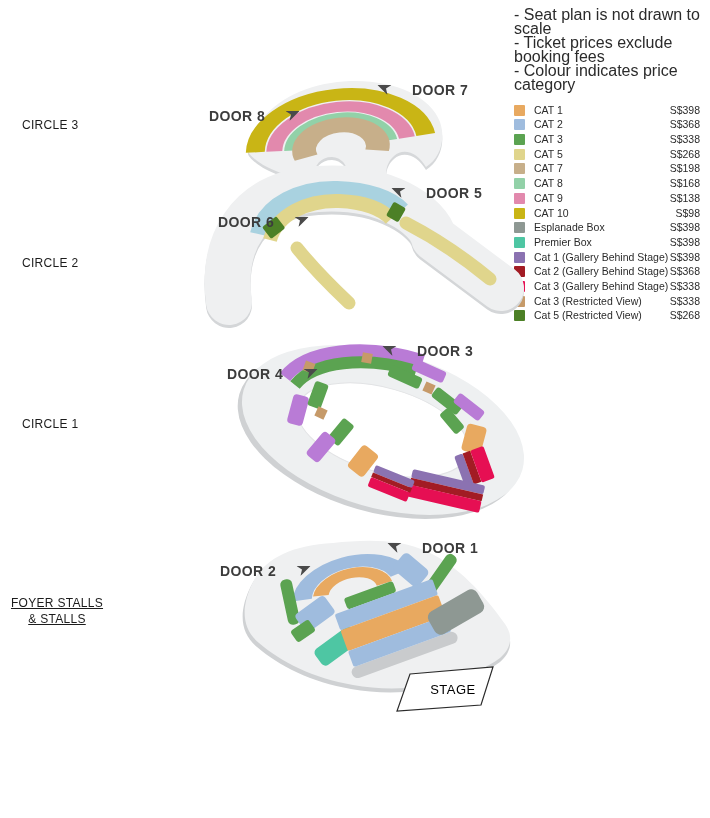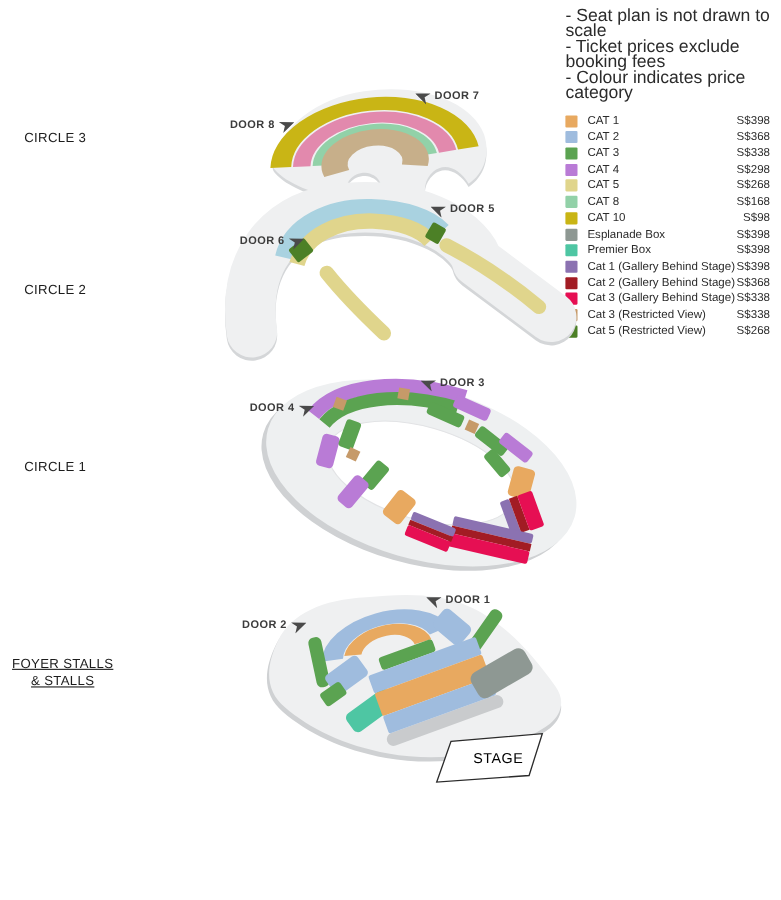--- a/index.html
+++ b/index.html
@@ -2,22 +2,22 @@
 <html><head>
 <meta charset="utf-8">
 <style>
   html,body{margin:0;padding:0;background:#ffffff;}
   body{width:710px;height:818px;position:relative;overflow:hidden;
        font-family:"Liberation Sans", sans-serif;color:#222;}
   
   .area-label{position:absolute;font-size:12px;color:#1c1c1c;letter-spacing:.3px;}
   .foyer{width:106px;text-align:center;line-height:16px;text-decoration:underline;}
   
-  .door{position:absolute;display:flex;align-items:flex-end;gap:5px;
-        font-size:10px;font-weight:bold;color:#3c3c3c;letter-spacing:.4px;white-space:nowrap;}
+  .door{position:absolute;display:flex;align-items:flex-start;gap:22px;
+        font-size:14px;font-weight:bold;color:#3c3c3c;letter-spacing:.4px;white-space:nowrap;}
   .door .arr{display:inline-block;line-height:0;}
   .arr svg{display:block;}
   .arr.l svg{transform:rotate(22deg);}
   .arr.r svg{transform:scaleX(-1) rotate(22deg);}
   
   #legend{position:absolute;left:514px;top:8px;width:186px;}
   .note{font-size:16px;line-height:14px;color:#2b2b2b;}
   .lrows{margin-top:9px;}
   .lrow{display:flex;align-items:flex-end;height:14.7px;}
   .sw{width:11px;height:11px;border-radius:1px;margin-right:9px;flex:0 0 auto;}
@@ -46,33 +46,38 @@
         <span class="sw" style="background: rgb(159, 188, 222);"></span>
         <span class="ll">CAT 2</span>
         <span class="lp">S$368</span>
       </div>
     <div class="lrow">
         <span class="sw" style="background: rgb(91, 163, 81);"></span>
         <span class="ll">CAT 3</span>
         <span class="lp">S$338</span>
       </div>
     <div class="lrow">
-        <span class="sw" style="background: rgb(185, 123, 214);"></span>
-        <span class="ll">CAT 4</span>
-        <span class="lp">S$298</span>
-      </div>
-    <div class="lrow">
         <span class="sw" style="background: rgb(224, 213, 140);"></span>
         <span class="ll">CAT 5</span>
         <span class="lp">S$268</span>
       </div>
     <div class="lrow">
+        <span class="sw" style="background: rgb(199, 175, 138);"></span>
+        <span class="ll">CAT 7</span>
+        <span class="lp">S$198</span>
+      </div>
+    <div class="lrow">
         <span class="sw" style="background: rgb(146, 209, 168);"></span>
         <span class="ll">CAT 8</span>
         <span class="lp">S$168</span>
+      </div>
+    <div class="lrow">
+        <span class="sw" style="background: rgb(226, 137, 173);"></span>
+        <span class="ll">CAT 9</span>
+        <span class="lp">S$138</span>
       </div>
     <div class="lrow">
         <span class="sw" style="background: rgb(201, 181, 21);"></span>
         <span class="ll">CAT 10</span>
         <span class="lp">S$98</span>
       </div>
     <div class="lrow">
         <span class="sw" style="background: rgb(142, 152, 147);"></span>
         <span class="ll">Esplanade Box</span>
         <span class="lp">S$398</span>

